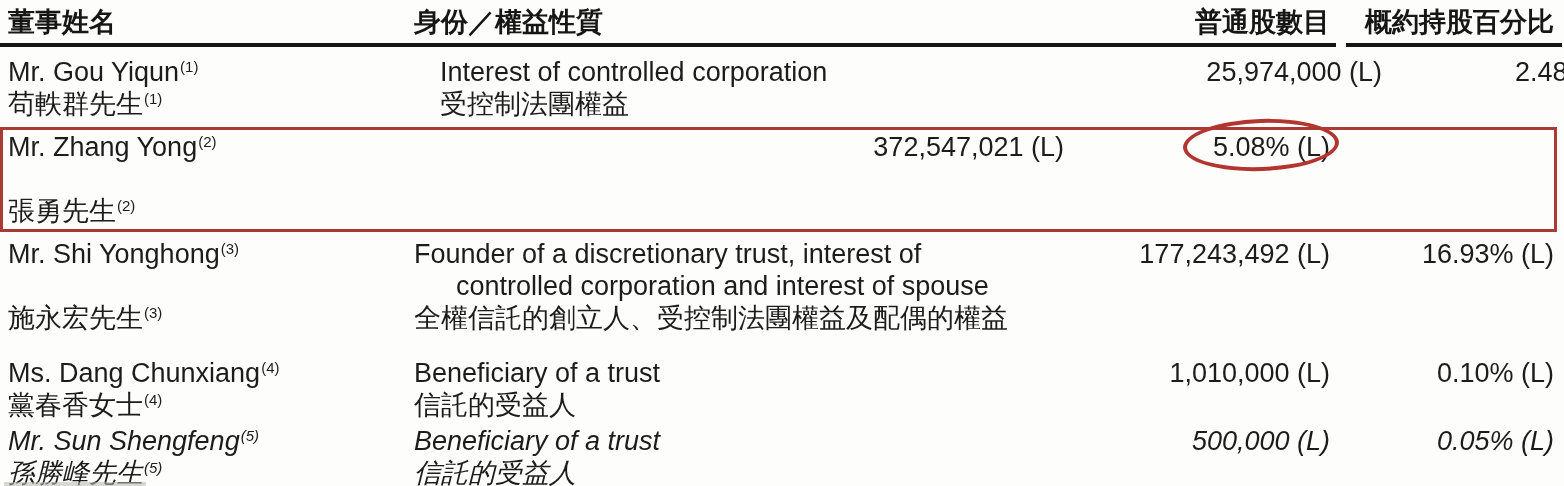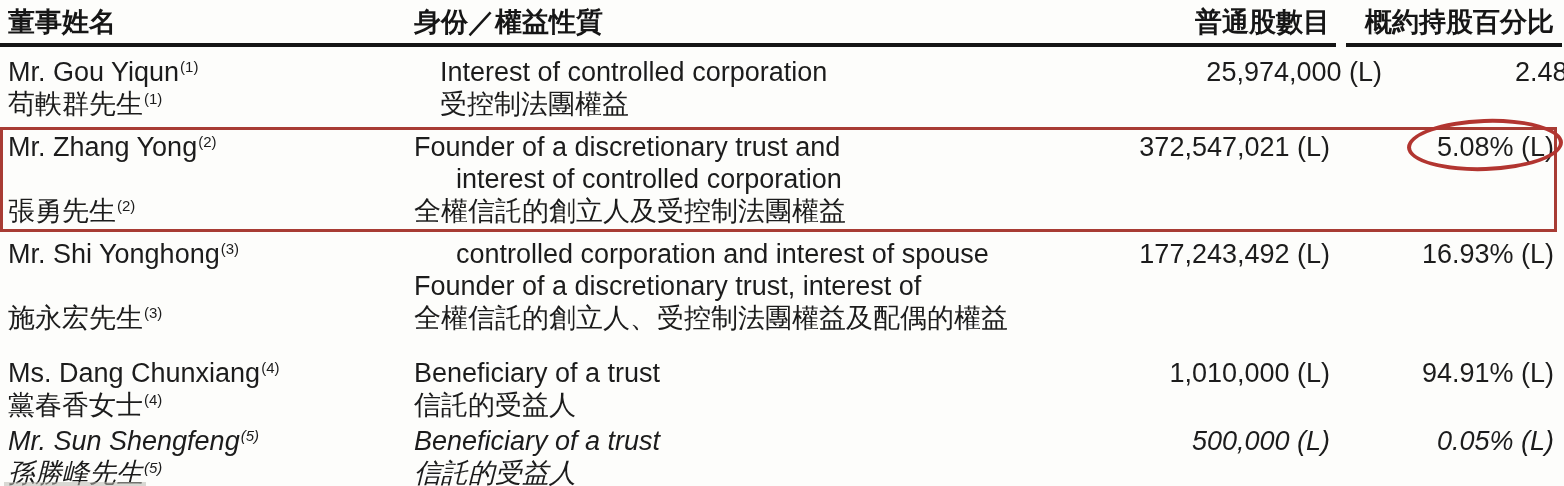--- a/index.html
+++ b/index.html
@@ -115,42 +115,37 @@
         <div class="line">2.48% (L)</div>
 
       </div>
     </div>
       <div class="t-row highlighted">
       <div class="c1">
           <div class="line">Mr. Zhang Yong<sup>(2)</sup></div>
           <div class="line">&nbsp;</div>
           <div class="line">張勇先生<sup>(2)</sup></div>
         </div>
-      <div class="c2">
-          <div class="line">Founder of a discretionary trust and</div>
-          <div class="line indent">interest of controlled corporation</div>
-          <div class="line">全權信託的創立人及受控制法團權益</div>
-        </div>
       <div class="c3">
         <div class="line">372,547,021 (L)</div>
       </div>
       <div class="c4">
         <div class="line">5.08% (L)</div>
         <div class="red-circle visible"></div>
       </div>
     </div>
       <div class="t-row">
       <div class="c1">
           <div class="line">Mr. Shi Yonghong<sup>(3)</sup></div>
           <div class="line">&nbsp;</div>
           <div class="line">施永宏先生<sup>(3)</sup></div>
         </div>
       <div class="c2">
+          <div class="line">Founder of a discretionary trust, interest of</div>
           <div class="line indent">controlled corporation and interest of spouse</div>
-          <div class="line">Founder of a discretionary trust, interest of</div>
           <div class="line">全權信託的創立人、受控制法團權益及配偶的權益</div>
         </div>
       <div class="c3">
         <div class="line">177,243,492 (L)</div>
       </div>
       <div class="c4">
         <div class="line">16.93% (L)</div>
 
       </div>
     </div>
@@ -160,21 +155,21 @@
           <div class="line">黨春香女士<sup>(4)</sup></div>
         </div>
       <div class="c2">
           <div class="line">Beneficiary of a trust</div>
           <div class="line">信託的受益人</div>
         </div>
       <div class="c3">
         <div class="line">1,010,000 (L)</div>
       </div>
       <div class="c4">
-        <div class="line">94.91% (L)</div>
+        <div class="line">0.10% (L)</div>
 
       </div>
     </div>
       <div class="t-row">
       <div class="c1">
           <div class="line">Mr. Sun Shengfeng<sup>(5)</sup></div>
           <div class="line">孫勝峰先生<sup>(5)</sup></div>
         </div>
       <div class="c2">
           <div class="line">Beneficiary of a trust</div>

